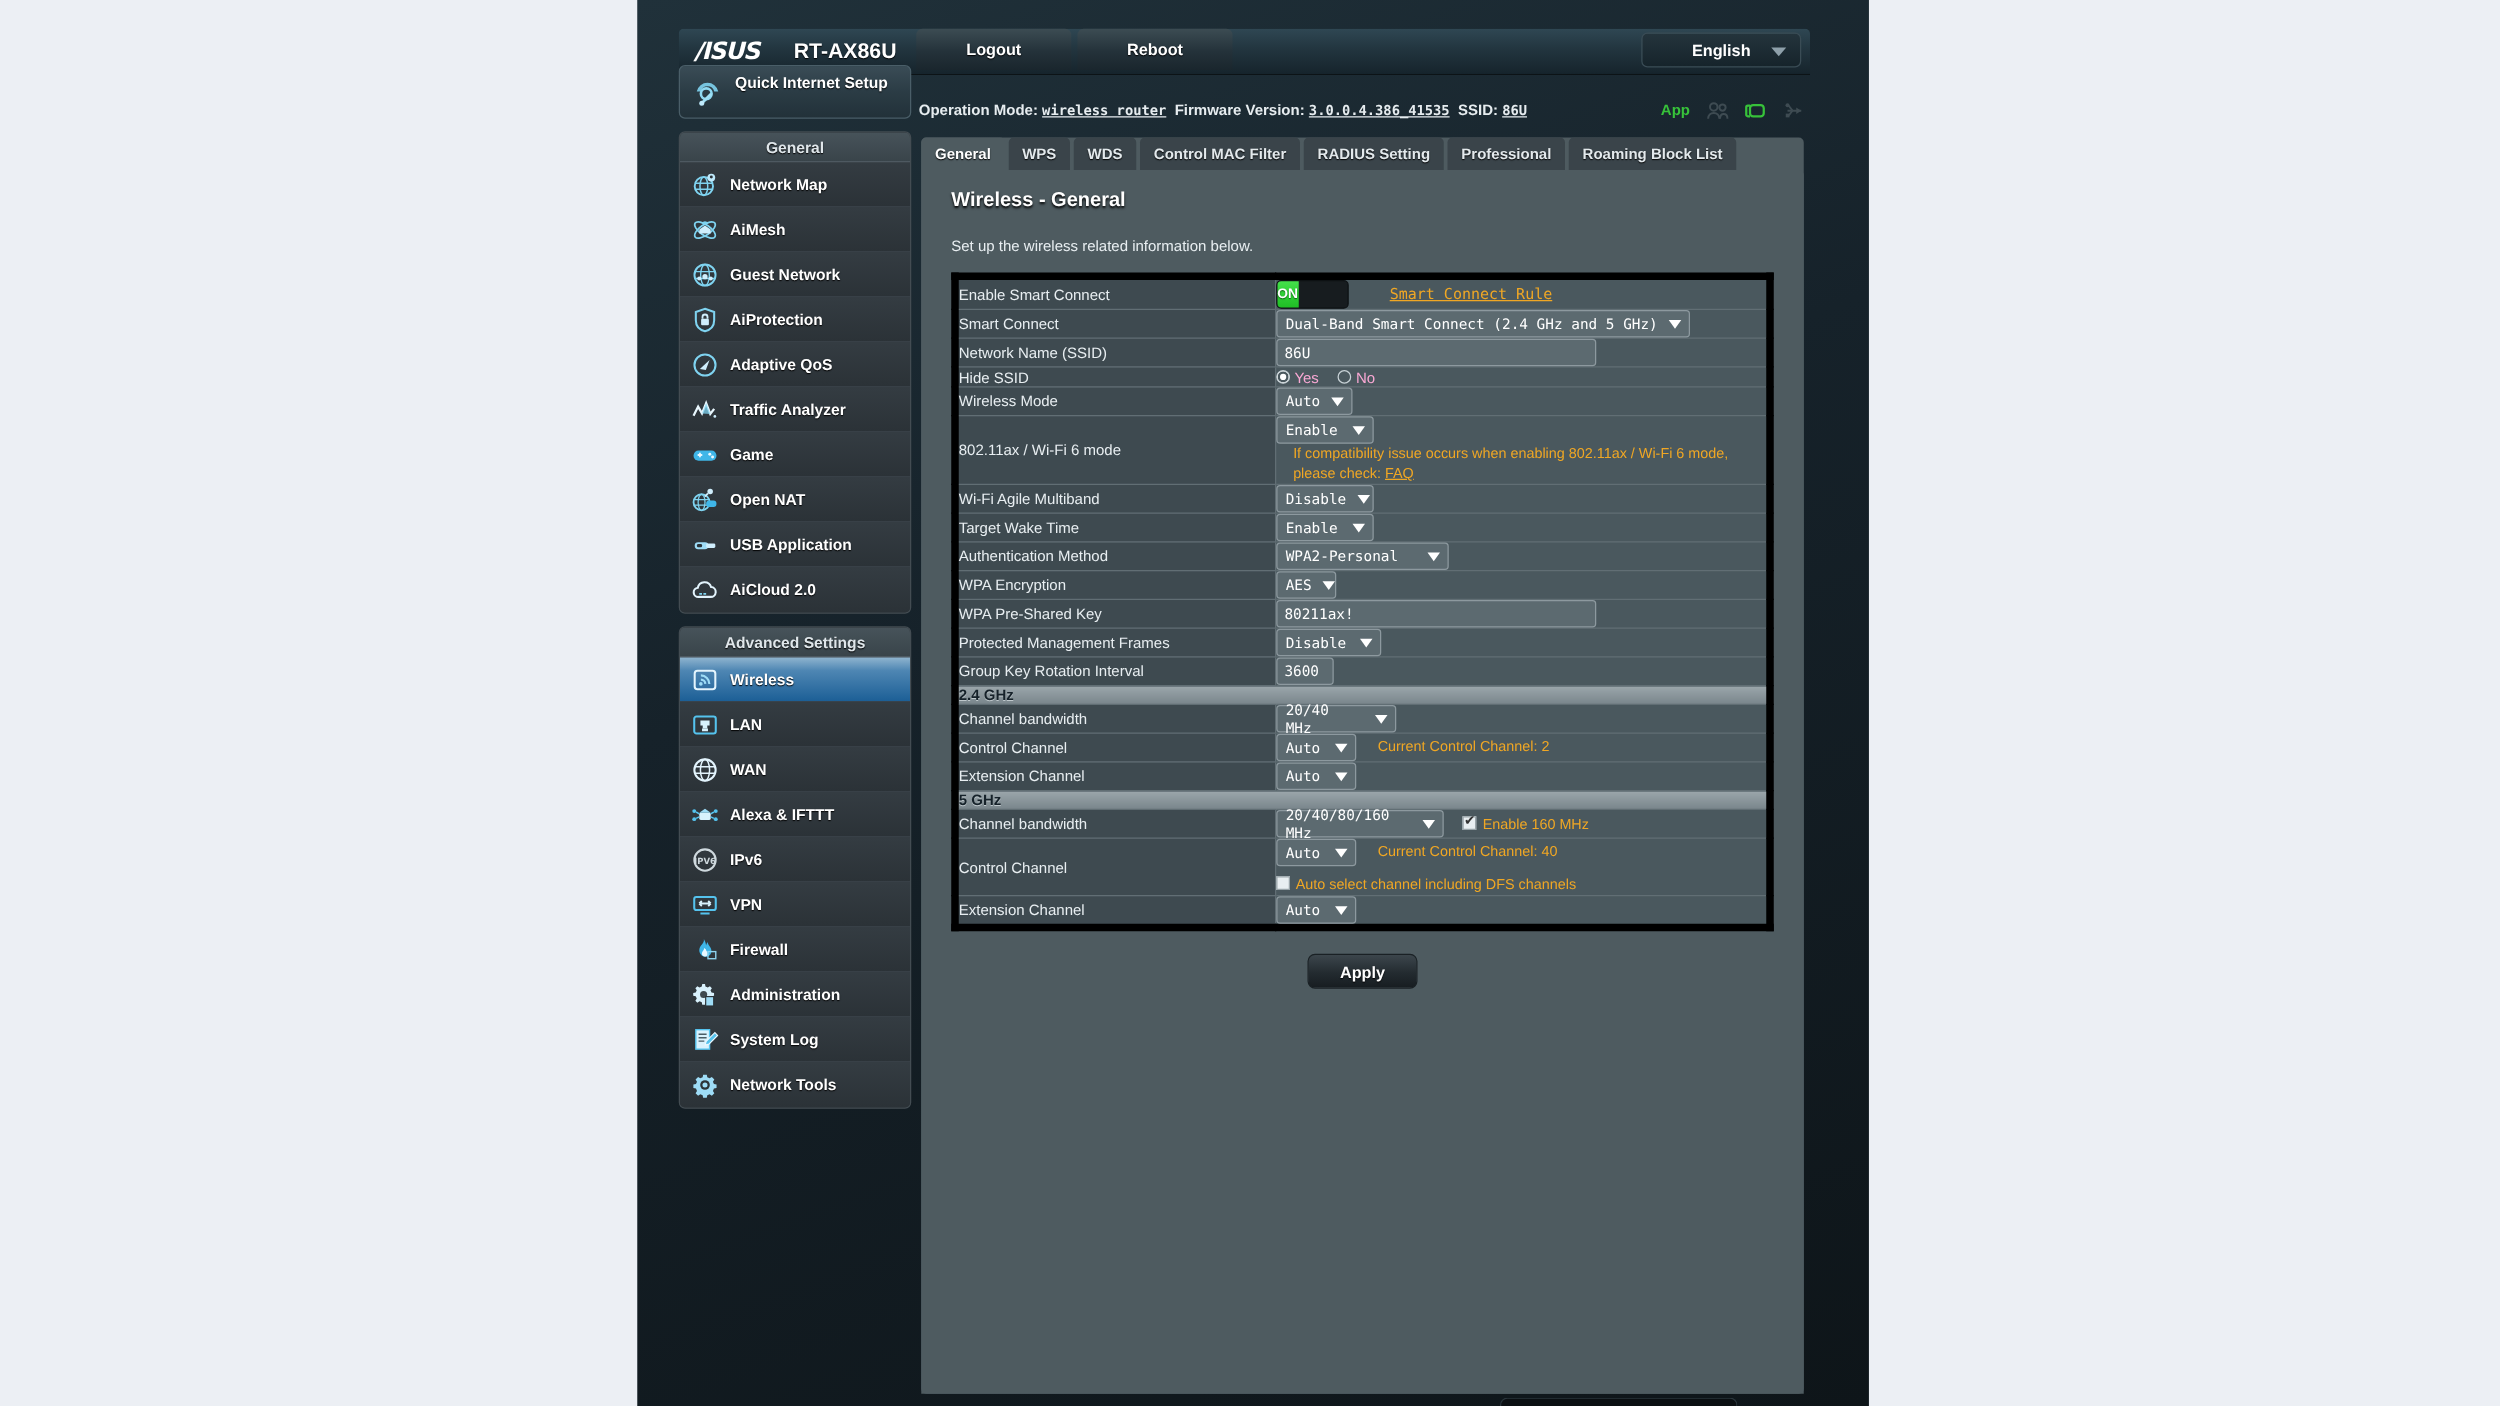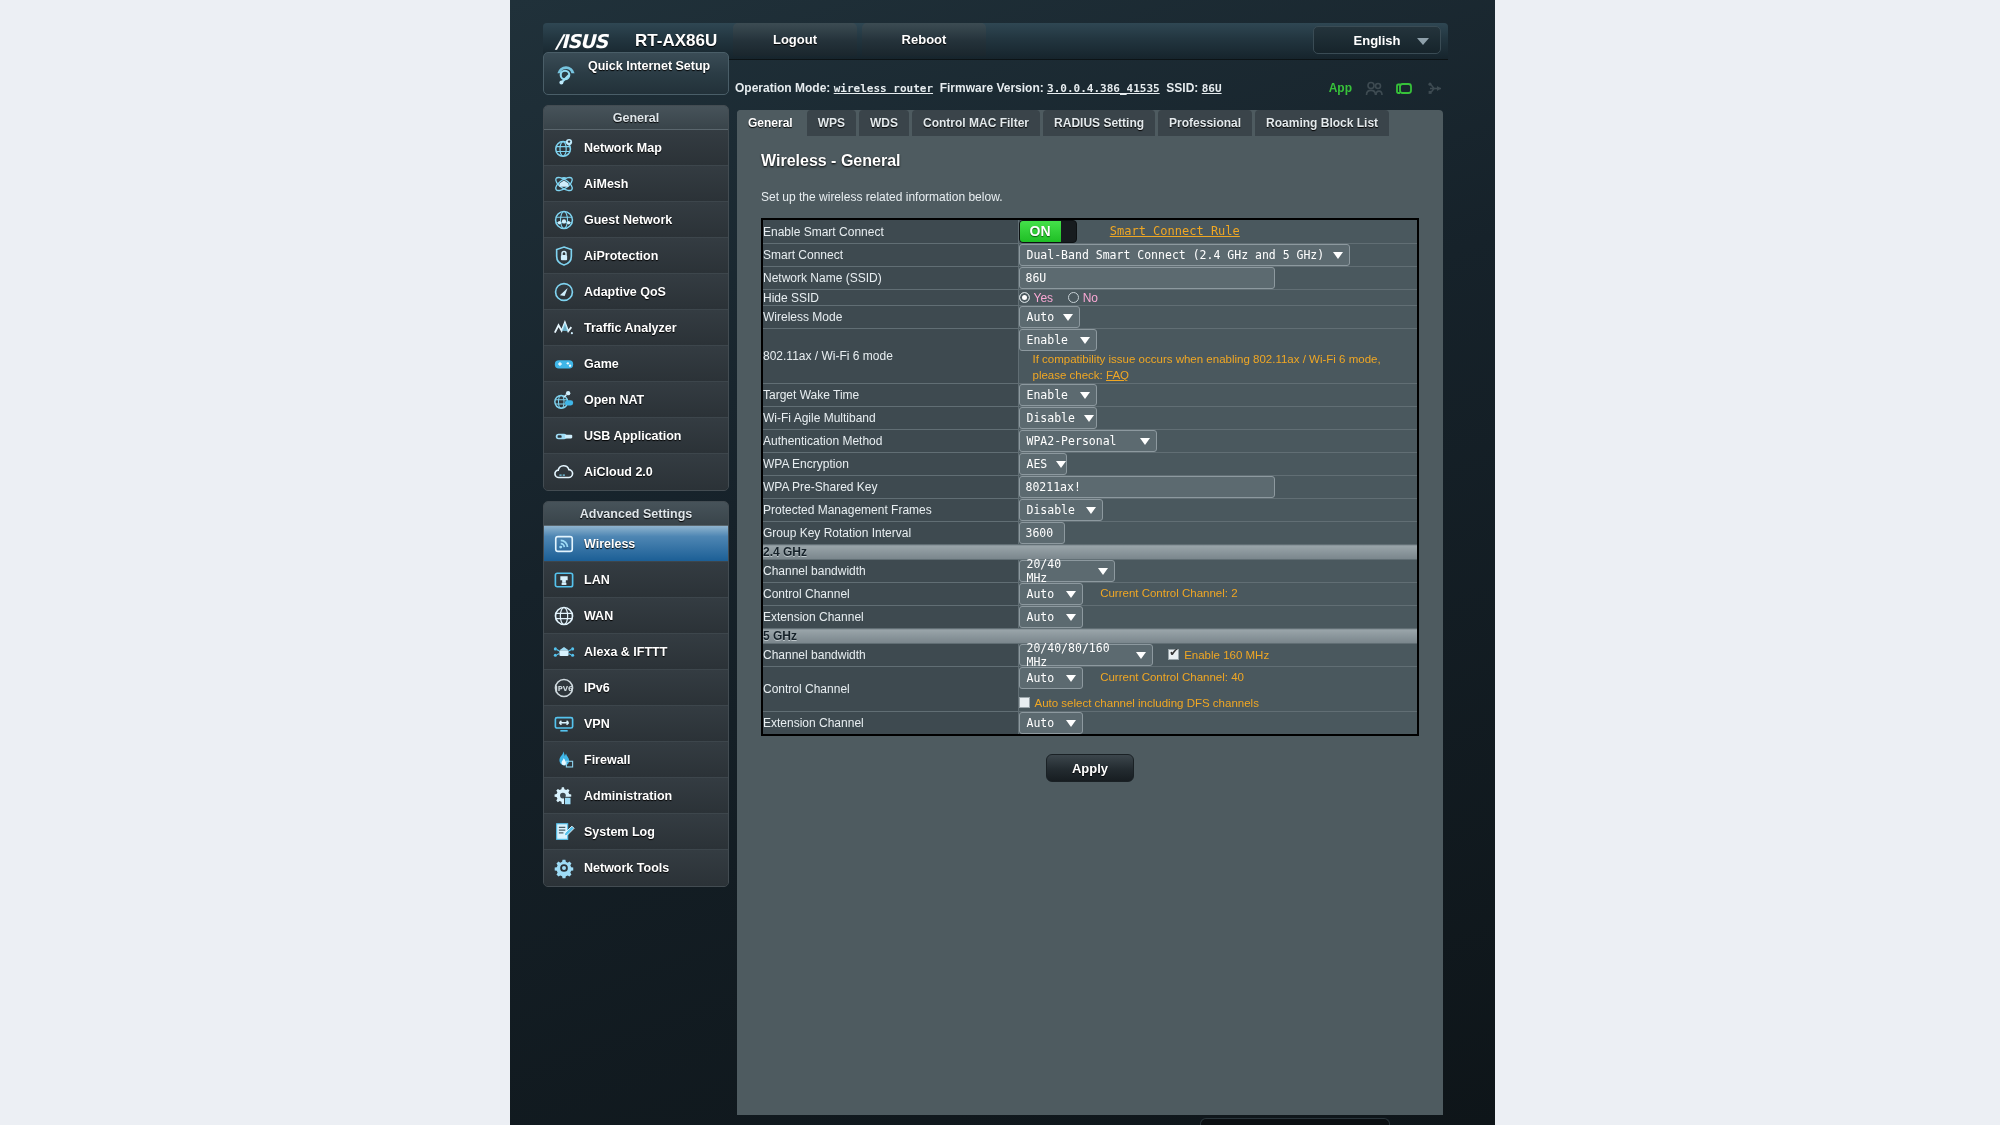--- a/index.html
+++ b/index.html
@@ -121,21 +121,21 @@
 
   #panel {
     position:absolute; left:737px; top:136px; width:706px; height:979px;
     background:#4e5b60; border-radius:0 4px 0 0;
     padding:16px 0 0 0; overflow:hidden;
   }
   #panelTitle { margin:0 0 0 24px; font-size:16px; font-weight:bold; color:#fff; text-shadow:0 1px 2px #000; }
   #panelDesc  { margin:20px 0 14px 24px; font-size:12px; color:#e8eef1; }
 
   
-  .ftable { margin:0 24px; width:658px; border-collapse:collapse; border:2px solid #000000; }
+  .ftable { margin:0 24px; width:658px; border-collapse:collapse; border:6px solid #000000; }
   .ftable tr { border-bottom:1px solid #616e74; }
   .ftable td { vertical-align:middle; padding:0; }
   .flabel {
     width:256px; background:#3e4a50; color:#e8eef1; font-size:12px;
     padding:8px 0 8px 12px; border-right:1px solid #616e74;
   }
   .fval { background:#4a585e; padding:7px 0 7px 13px; }
   .sechead {
     background:linear-gradient(180deg,#9aa5aa 0%,#79858b 100%);
     color:#16222a; font-size:12px; font-weight:bold; padding:4px 0 4px 12px;
@@ -163,23 +163,23 @@
     background:#5c6a70; border:1px solid #8d999f; border-radius:3px; height:22px;
     color:#fff; font-family:"DejaVu Sans Mono", monospace; font-size:11.5px;
     padding:0 6px; line-height:20px; display:inline-block; vertical-align:middle;
   }
   .toggle {
     display:inline-block; width:58px; height:23px; border-radius:4px;
     background:#171c1f; position:relative; vertical-align:middle; cursor:pointer;
     border:1px solid #0d1113;
   }
   .toggle .on {
-    position:absolute; left:0; top:0; width:41px; height:21px; border-radius:3px 0 0 3px;
+    position:absolute; left:0; top:0; width:17px; height:21px; border-radius:3px 0 0 3px;
     background:linear-gradient(180deg,#44e04a 0%,#1fbf25 100%);
-    color:#fff; font-size:14px; font-weight:bold; text-align:center; line-height:21px;
+    color:#fff; font-size:11px; font-weight:bold; text-align:center; line-height:21px;
     text-shadow:0 1px 1px #0a5c0d;
   }
   .radio { display:inline-block; width:11px;height:11px;border-radius:50%;
     border:1px solid #c8d2d6; background:#4a585e; vertical-align:-1px; margin-right:4px; cursor:pointer; }
   .radio.on { background:#fff; box-shadow:inset 0 0 0 2px #4a585e, inset 0 0 0 6px #fff; }
   .rl { font-size:12px; color:#f9a8d4; margin-right:11px; cursor:pointer; }
   .cbx { display:inline-block; width:11px;height:11px; background:#e8eef1; border:1px solid #9aa5aa;
     vertical-align:-1px; margin-right:5px; position:relative; cursor:pointer; }
   .cbx.on::after { content:"✔"; position:absolute; left:0px; top:-4px; font-size:11px; color:#333; }
   #applyrow { margin:18px 0 0 0; text-align:center; }
@@ -509,34 +509,34 @@
             <span>Enable</span>
             <span class="cv"></span>
           </span>
           <span class="note" style="display:inline-block;width:360px;margin-left:14px;vertical-align:middle">
             <span>If compatibility issue occurs when enabling 802.11ax / Wi-Fi 6 mode, please check: </span><span class="linkamber">FAQ</span>
           </span>
         </td>
       </tr>
 
       <tr>
+        <td class="flabel">Wi-Fi Agile Multiband</td>
+        <td class="fval">
+          <span class="sel" style="width:78px">
+            <span>Disable</span>
+            <span class="cv"></span>
+          </span>
+        </td>
+      </tr>
+
+      <tr>
         <td class="flabel">Target Wake Time</td>
         <td class="fval">
           <span class="sel" style="width:78px">
             <span>Enable</span>
-            <span class="cv"></span>
-          </span>
-        </td>
-      </tr>
-
-      <tr>
-        <td class="flabel">Wi-Fi Agile Multiband</td>
-        <td class="fval">
-          <span class="sel" style="width:78px">
-            <span>Disable</span>
             <span class="cv"></span>
           </span>
         </td>
       </tr>
 
       <tr>
         <td class="flabel">Authentication Method</td>
         <td class="fval">
           <span class="sel" style="width:138px">
             <span>WPA2-Personal</span>

